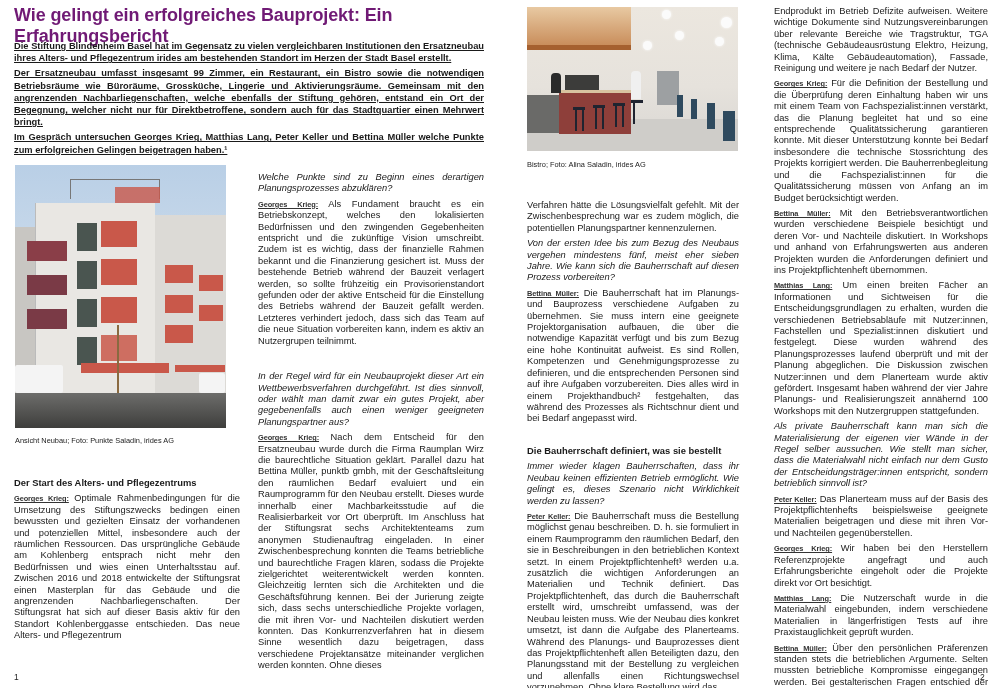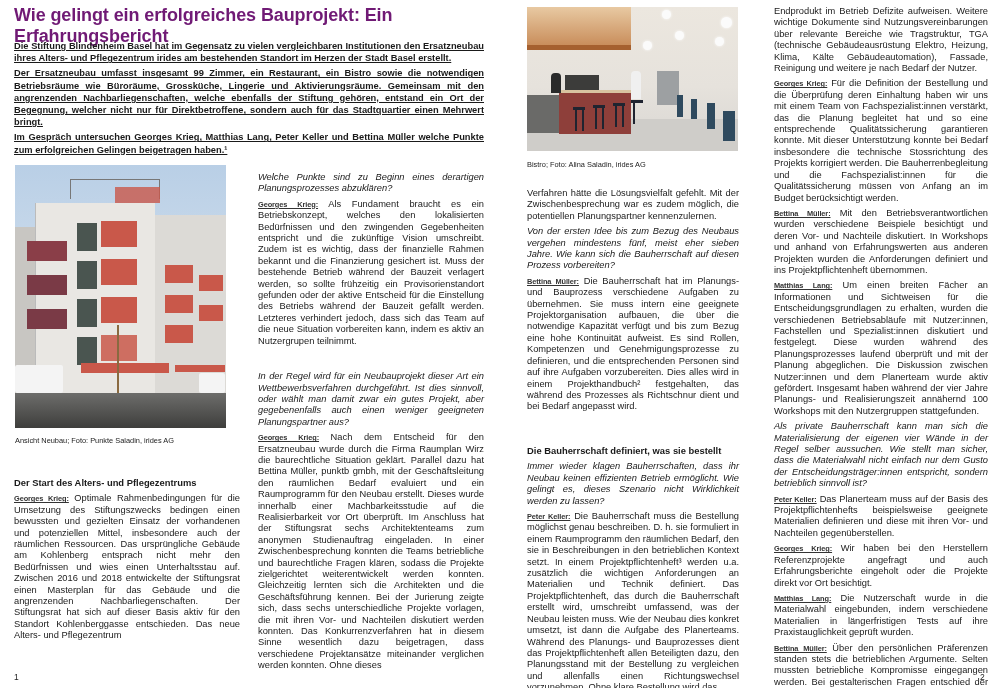--- a/index.html
+++ b/index.html
@@ -22,21 +22,21 @@
     .col p { margin-bottom: 4px; }
     .col p.q { font-style: italic; }
     .col h2 { font-size: 9.4px; font-weight: bold; margin-bottom: 5px; text-align: left; margin-top: 8px; }
     .speaker {
       font-size: 7.4px; font-weight: bold; text-decoration: underline;
       color: #333; letter-spacing: -0.1px;
     }
 
     .col1 { left: 14px; top: 469px; width: 226px; }
     .col2 { left: 258px; top: 163px; width: 226px; }
-    .col3 { left: 527px; top: 188px; width: 212px; }
+    .col3 { left: 527px; top: 200px; width: 212px; }
     .col3b { left: 527px; top: 437px; width: 212px; }
     .col4 { left: 774px; top: 6px; width: 214px; }
 
     .figure { position: absolute; overflow: hidden; }
     .caption { position: absolute; font-size: 7.4px; color: #222; }
 
     
     .fig-building { left: 15px; top: 165px; width: 211px; height: 263px;
       background: linear-gradient(180deg, #b9cfe6 0%, #d4e1ee 60%, #e7edf2 100%); }
     .bld-main { position: absolute; left: 20px; top: 38px; width: 120px; height: 210px;
@@ -178,20 +178,20 @@
     <p class="q">Immer wieder klagen Bauherrschaften, dass ihr Neubau keinen effizienten Betrieb ermöglicht. Wie gelingt es, dieses Szenario nicht Wirklichkeit werden zu lassen?</p>
     <p><span class="speaker">Peter Keller:</span><span> Die Bauherrschaft muss die Bestellung möglichst genau beschreiben. D. h. sie formuliert in einem Raumprogramm den räumlichen Bedarf, den sie in Beschreibungen in den betrieblichen Kontext setzt. In einem Projektpflichtenheft³ werden u.a. zusätzlich die wichtigen Anforderungen an Materialien und Technik definiert. Das Projektpflichtenheft, das durch die Bauherrschaft erstellt wird, umschreibt umfassend, was der Neubau leisten muss. Wie der Neubau dies konkret umsetzt, ist dann die Aufgabe des Planerteams. Während des Planungs- und Bauprozesses dient das Projektpflichtenheft allen Beteiligten dazu, den Planungsstand mit der Bestellung zu vergleichen und allenfalls einen Richtungswechsel vorzunehmen. Ohne klare Bestellung wird das</span></p>
   </div>
 
   <div class="col col4">
     <p>Endprodukt im Betrieb Defizite aufweisen. Weitere wichtige Dokumente sind Nutzungsvereinbarungen über relevante Bereiche wie Tragstruktur, TGA (technische Gebäudeausrüstung Elektro, Heizung, Klima, Kälte Gebäudeautomation), Fassade, Reinigung und weitere je nach Bedarf der Nutzer.</p>
     <p><span class="speaker">Georges Krieg:</span><span> Für die Definition der Bestellung und die Überprüfung deren Einhaltung haben wir uns mit einem Team von Fachspezialist:innen verstärkt, das die Planung begleitet hat und so eine entsprechende Qualitätssicherung garantieren konnte. Mit dieser Unterstützung konnte bei Bedarf insbesondere die technische Stossrichtung des Projekts korrigiert werden. Die Bauherrenbegleitung und die Fachspezialist:innen für die Qualitätssicherung müssen von Anfang an im Budget berücksichtigt werden.</span></p>
     <p><span class="speaker">Bettina Müller:</span><span> Mit den Betriebsverantwortlichen wurden verschiedene Beispiele besichtigt und deren Vor- und Nachteile diskutiert. In Workshops und anhand von Erfahrungswerten aus anderen Projekten wurden die Anforderungen definiert und ins Projektpflichtenheft übernommen.</span></p>
     <p><span class="speaker">Matthias Lang:</span><span> Um einen breiten Fächer an Informationen und Sichtweisen für die Entscheidungsgrundlagen zu erhalten, wurden die verschiedenen Betriebsabläufe mit Nutzer:innen, Fachstellen und Spezialist:innen diskutiert und festgelegt. Diese wurden während des Planungsprozesses laufend überprüft und mit der Planung abgeglichen. Die Diskussion zwischen Nutzer:innen und dem Planerteam wurde aktiv gefördert. Insgesamt haben während der vier Jahre Planungs- und Realisierungszeit annähernd 100 Workshops mit den Nutzergruppen stattgefunden.</span></p>
     <p class="q">Als private Bauherrschaft kann man sich die Materialisierung der eigenen vier Wände in der Regel selber aussuchen. Wie stellt man sicher, dass die Materialwahl nicht einfach nur dem Gusto der Entscheidungsträger:innen entspricht, sondern betrieblich sinnvoll ist?</p>
-    <p><span class="speaker">Peter Keller:</span><span> Das Planerteam muss auf der Basis des Projektpflichtenhefts beispielsweise geeignete Materialien definieren und diese mit ihren Vor- und Nachteilen gegenüberstellen.</span></p>
+    <p><span class="speaker">Peter Keller:</span><span> Das Planerteam muss auf der Basis des Projektpflichtenhefts beispielsweise geeignete Materialien beigetragen und diese mit ihren Vor- und Nachteilen gegenüberstellen.</span></p>
     <p><span class="speaker">Georges Krieg:</span><span> Wir haben bei den Herstellern Referenzprojekte angefragt und auch Erfahrungsberichte eingeholt oder die Projekte direkt vor Ort besichtigt.</span></p>
     <p><span class="speaker">Matthias Lang:</span><span> Die Nutzerschaft wurde in die Materialwahl eingebunden, indem verschiedene Materialien in längerfristigen Tests auf ihre Praxistauglichkeit geprüft wurden.</span></p>
     <p><span class="speaker">Bettina Müller:</span><span> Über den persönlichen Präferenzen standen stets die betrieblichen Argumente. Selten mussten betriebliche Kompromisse eingegangen werden. Bei gestalterischen Fragen entschied der Steuerungsausschuss der Stiftung, nachdem die Nutzer:innen ihre Argumente vorgebracht hatten.</span></p>
   </div>
 
   <div class="pagenum" style="left:980px;top:672px;">2</div>
 </div>
 
 </body></html>

